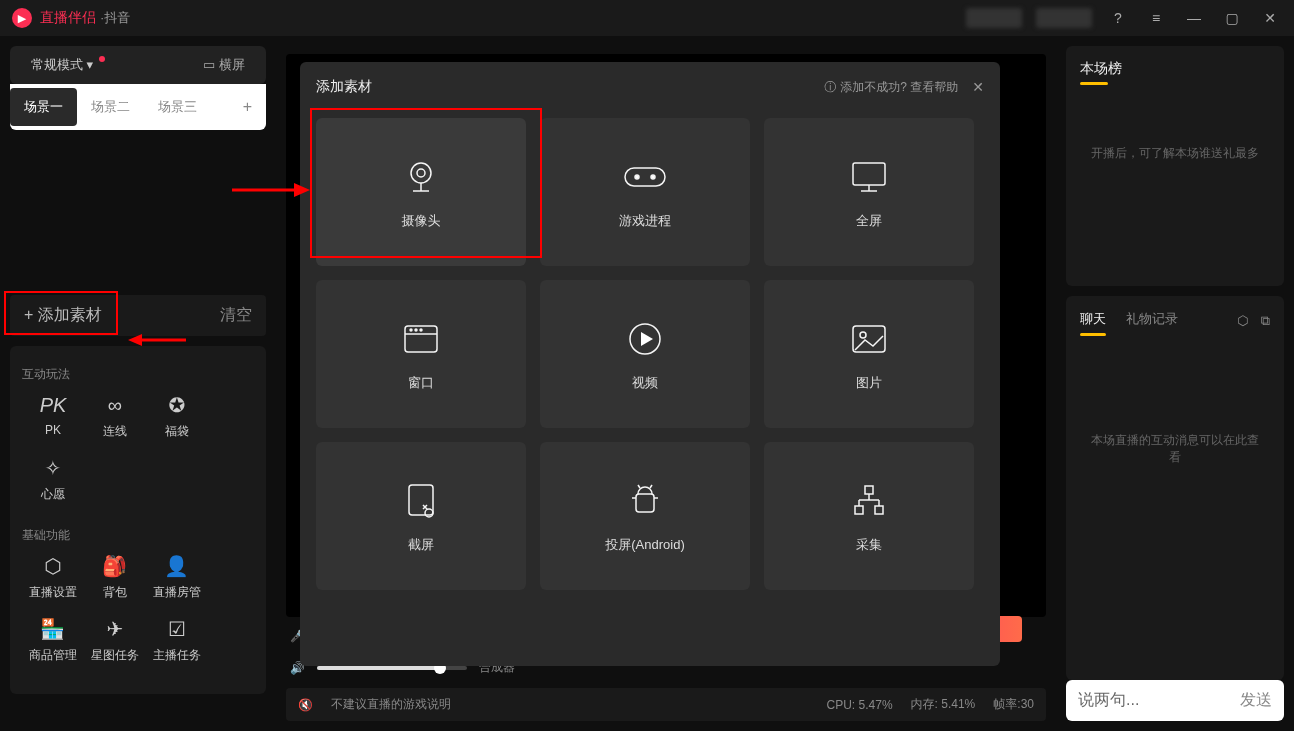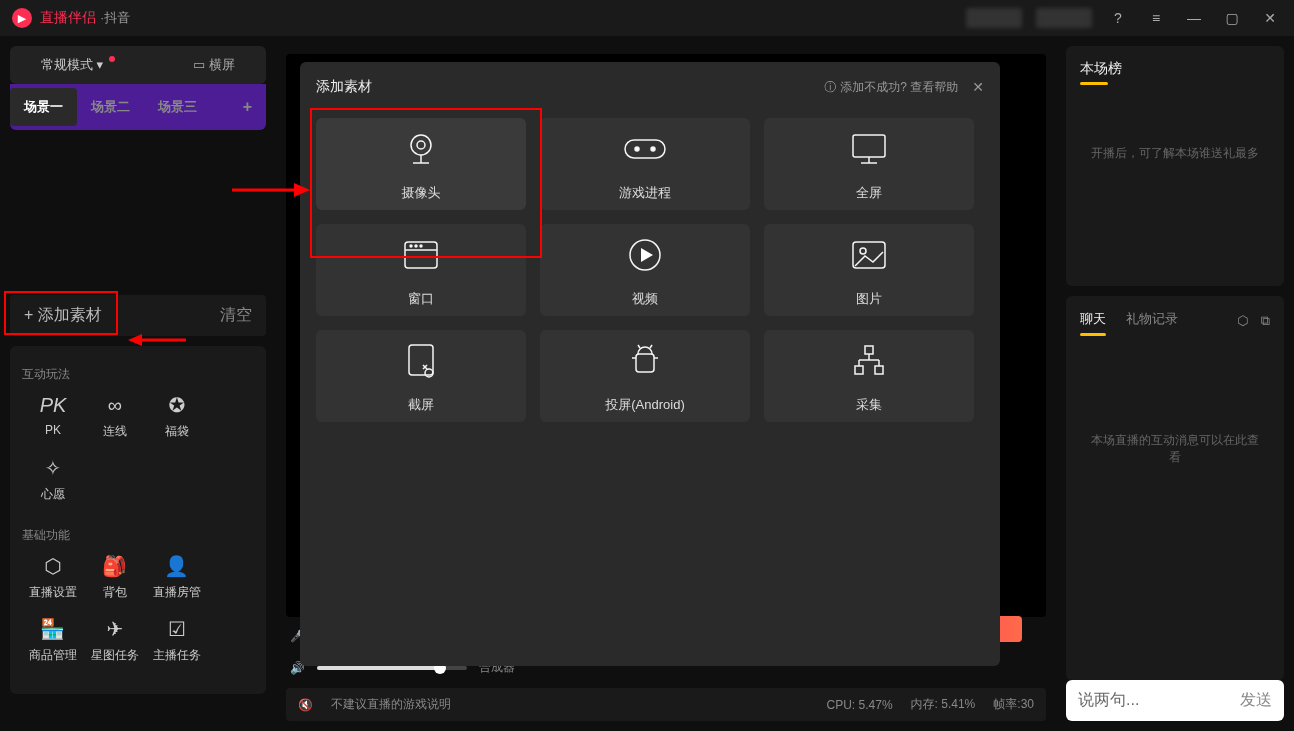--- a/index.html
+++ b/index.html
@@ -40,36 +40,35 @@
 
 .left-panel {
   width: 276px;
   padding: 10px;
   display: flex;
   flex-direction: column;
 }
 .mode-header {
   background: #222;
   border-radius: 6px;
-  padding: 10px 31px;
+  padding: 10px 21px;
   display: flex;
   align-items: center;
   justify-content: space-between;
   font-size: 13px;
   position: relative;
 }
 .red-dot { width: 6px; height: 6px; background: #fc2e53; border-radius: 50%; display: inline-block; margin-left: 6px; vertical-align: top; }
 .scene-tabs {
-  background: #4c1d95;
+  background: #ffffff;
   border-radius: 0 0 6px 6px;
   display: flex;
   align-items: center;
   padding: 4px 0;
   font-size: 13px;
-  font-weight: bold;
 }
 .scene-tab { padding: 10px 14px; color: #888; text-align: center; }
 .scene-tab.active { color: #fff; background: #2a2a2a; border-radius: 4px; }
 .scene-add { margin-left: auto; padding: 0 14px; color: #888; font-size: 16px; }
 
 .scene-preview { height: 165px; position: relative; }
 
 .add-material-bar {
   display: flex;
   align-items: center;
@@ -183,21 +182,21 @@
 .modal-help { margin-left: auto; color: #999; font-size: 12px; display: flex; align-items: center; gap: 4px; }
 .modal-close { margin-left: 14px; color: #999; cursor: pointer; font-size: 14px; }
 .material-grid {
   display: flex;
   flex-wrap: wrap;
   gap: 14px;
   margin-top: 22px;
 }
 .mat-item {
   width: 210px;
-  height: 92px;
+  height: 148px;
   background: #333;
   border-radius: 6px;
   display: flex;
   flex-direction: column;
   align-items: center;
   justify-content: center;
   font-size: 13px;
   color: #ddd;
   position: relative;
 }

